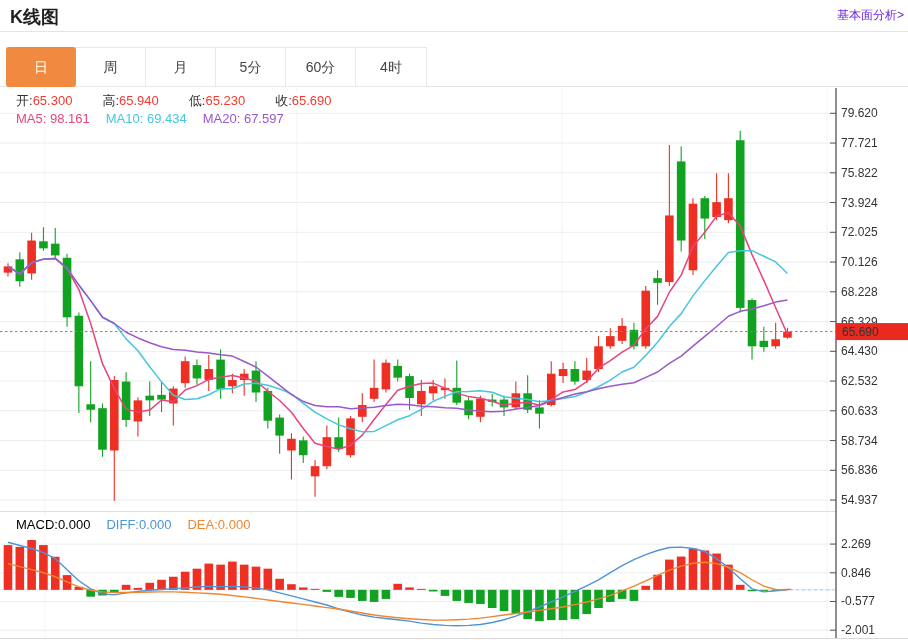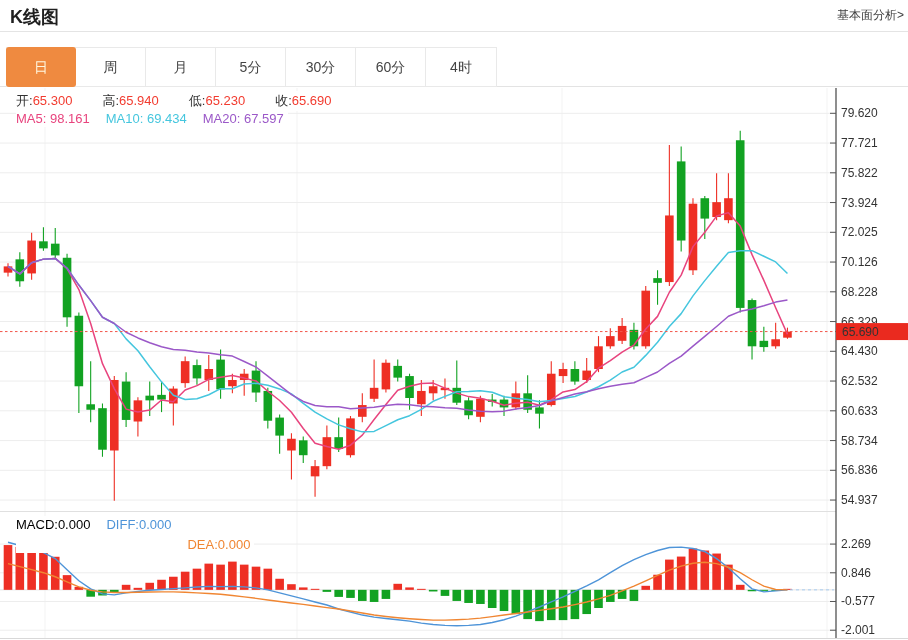--- a/index.html
+++ b/index.html
@@ -1,21 +1,21 @@
 <!DOCTYPE html>
 <html><head>
 <meta charset="utf-8">
 <style>
   html,body{margin:0;padding:0}
   body{width:908px;height:640px;position:relative;background:#fff;overflow:hidden;
        font-family:"Liberation Sans","DejaVu Sans",sans-serif;}
   .abs{position:absolute}
   .titlebar{left:0;top:0;width:100%;height:30px}
   .page-title{left:10px;top:5px;font-size:18px;font-weight:bold;color:#1f1f1f}
-  .fa-link{right:4px;top:7px;font-size:12px;color:#404040;cursor:pointer;text-decoration:none}
+  .fa-link{right:4px;top:7px;font-size:12px;color:#6d28d9;cursor:pointer;text-decoration:none}
   .title-divider{left:0;top:31px;width:100%;height:0;border-top:1px solid #e4e4e4}
   .tabs{left:6px;top:47px;height:38px;display:flex;border:1px solid #e9e9e9;background:#fff}
   .tab{width:70px;height:38px;line-height:38px;text-align:center;font-size:14px;color:#444;
        border-right:1px solid #e9e9e9;cursor:pointer;box-sizing:border-box;background:#fff}
   .tab:last-child{border-right:none}
   .tab.active{background:#ef8a40;color:#fff7df;border-radius:3px;border-right:none;
        margin:-1px 0 -1px -1px;height:40px;line-height:40px}
   .quote-row{left:16px;top:91px;font-size:13px;color:#333;background:#fff;padding:1px 4px 1px 0;
        display:flex;gap:30px;white-space:nowrap}
   .quote-row b{font-weight:normal;color:#f23b2f}
@@ -333,35 +333,34 @@
   <div class="abs page-title">K线图</div>
   <a class="abs fa-link">基本面分析&gt;</a>
   <div class="abs title-divider"></div>
 </div>
 
 <div class="abs tabs">
   <div class="tab active">日</div>
   <div class="tab">周</div>
   <div class="tab">月</div>
   <div class="tab">5分</div>
-  <div class="tab">30分</div>
   <div class="tab">60分</div>
   <div class="tab">4时</div>
 </div>
 
 <div class="abs quote-row">
   <span><span>开:</span><b>65.300</b></span>
   <span><span>高:</span><b>65.940</b></span>
   <span><span>低:</span><b>65.230</b></span>
   <span><span>收:</span><b>65.690</b></span>
 </div>
 
 <div class="abs ma-row">
   <span id="ma5t" style="color: rgb(232, 68, 126);"><span>MA5:</span> <span>98.161</span></span>
   <span id="ma10t" style="color: rgb(69, 198, 222);"><span>MA10:</span> <span>69.434</span></span>
   <span id="ma20t" style="color: rgb(155, 88, 200);"><span>MA20:</span> <span>67.597</span></span>
 </div>
 
 <div class="abs macd-row">
   <span id="macdt" style="color: #000000;"><span>MACD:</span><span>0.000</span></span>
   <span id="difft" style="color: rgb(78, 148, 216);"><span>DIFF:</span><span>0.000</span></span>
-  <span id="deat" style="color: rgb(240, 134, 50); margin-top: 20px;"><span>DEA:</span><span>0.000</span></span>
+  <span id="deat" style="color: rgb(240, 134, 50);"><span>DEA:</span><span>0.000</span></span>
 </div>
 
 </body></html>

